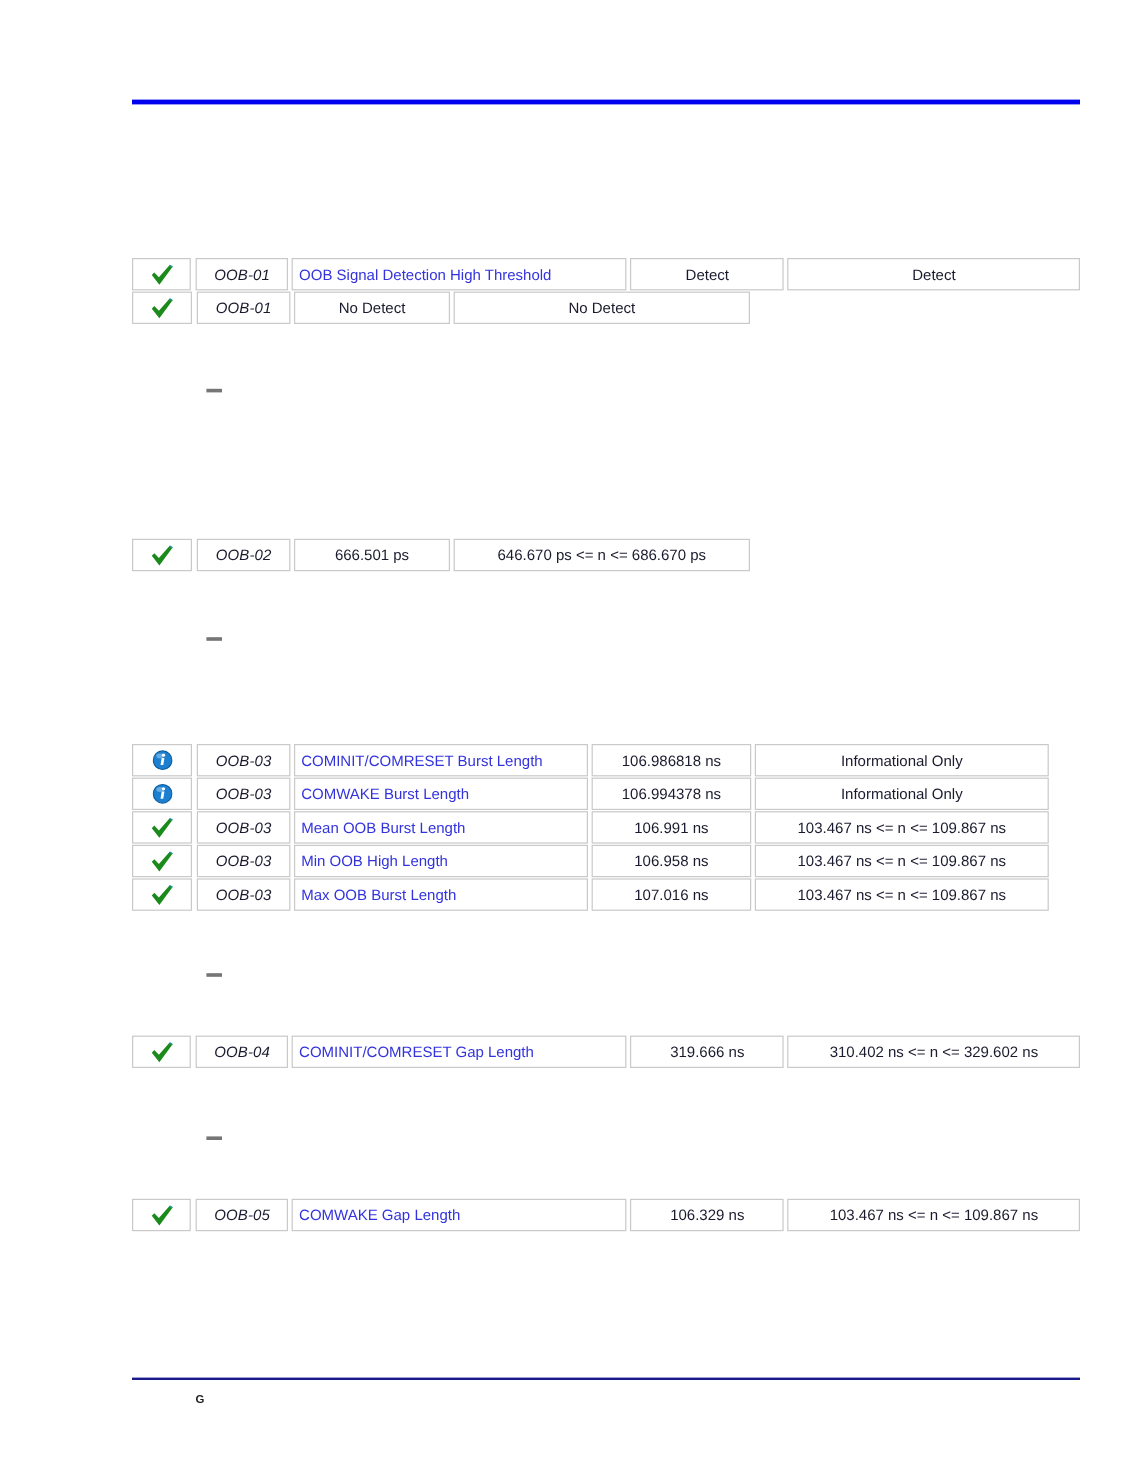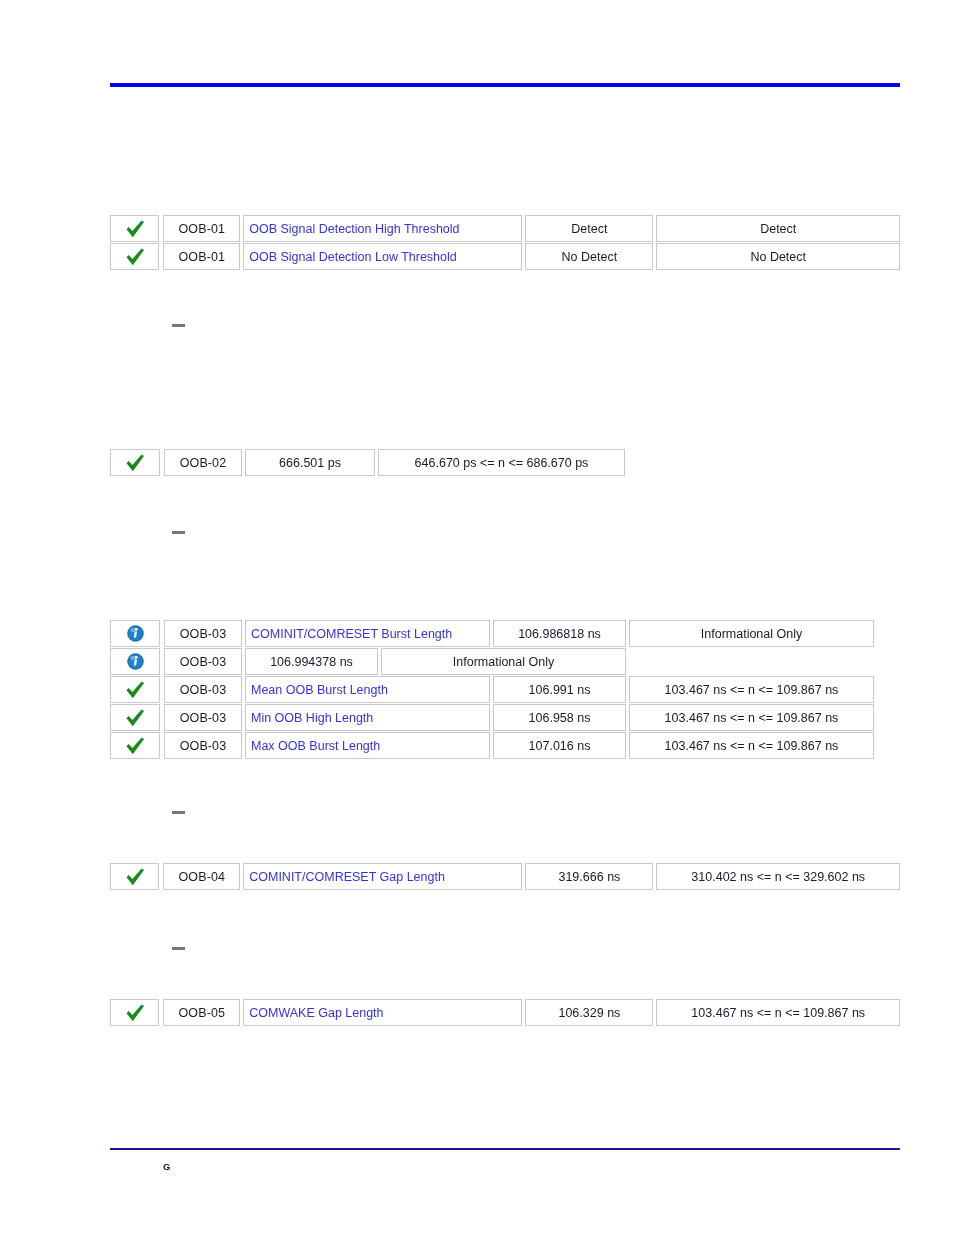--- a/index.html
+++ b/index.html
@@ -83,20 +83,21 @@
   }
   .cell.status {
     width: 50px;
     justify-content: center;
     margin-right: 4px;
   }
   .cell.testid {
     width: 78px;
     justify-content: center;
     letter-spacing: 0.1px;
+    font-style: italic;
   }
   .cell.name {
     width: 283px;
     justify-content: flex-start;
     padding-left: 5px;
   }
   .cell.value {
     width: 130px;
     justify-content: center;
   }
@@ -153,23 +154,20 @@
           <div class="cell limit">Detect</div>
         </div>
         <div class="row">
           <div class="cell status">
             <svg class="icon-check" viewBox="0 0 22 20">
               <path d="M2.5 10.2 L4.6 8.0 L8.4 12.0 L17.6 1.6 L20.0 3.0 L8.8 18.2 Z" fill="#1a8a1a"></path>
               <path d="M17.6 1.6 L20.0 3.0 L19.2 4.1 L17.2 2.6 Z" fill="#2a9ad8" opacity="0.75"></path>
             </svg>
           </div>
           <div class="cell testid">OOB-01</div>
-          <div class="cell name">
-            <a>OOB Signal Detection Low Threshold</a>
-          </div>
           <div class="cell value">No Detect</div>
           <div class="cell limit">No Detect</div>
         </div>
       </div>
       <div class="rtable" style="top: 449px;">
         <div class="row">
           <div class="cell status">
             <svg class="icon-check" viewBox="0 0 22 20">
               <path d="M2.5 10.2 L4.6 8.0 L8.4 12.0 L17.6 1.6 L20.0 3.0 L8.8 18.2 Z" fill="#1a8a1a"></path>
               <path d="M17.6 1.6 L20.0 3.0 L19.2 4.1 L17.2 2.6 Z" fill="#2a9ad8" opacity="0.75"></path>
@@ -202,20 +200,23 @@
           <div class="cell status">
             <svg class="icon-info" viewBox="0 0 18 18">
               <circle cx="9" cy="9" r="8.2" fill="#1d7fd0"></circle>
               <circle cx="9" cy="9" r="8.2" fill="none" stroke="#0d5d9e" stroke-width="1"></circle>
               <ellipse cx="6.6" cy="5.2" rx="3.2" ry="2.2" fill="#9fd2f0" opacity="0.55"></ellipse>
               <circle cx="9.8" cy="4.6" r="1.45" fill="#ffffff"></circle>
               <path d="M10.6 7.0 L8.2 7.0 L7.2 13.3 L9.6 13.3 Z" fill="#ffffff"></path>
             </svg>
           </div>
           <div class="cell testid">OOB-03</div>
+          <div class="cell name">
+            <a>COMWAKE Burst Length</a>
+          </div>
           <div class="cell value">106.994378 ns</div>
           <div class="cell limit">Informational Only</div>
         </div>
         <div class="row">
           <div class="cell status">
             <svg class="icon-check" viewBox="0 0 22 20">
               <path d="M2.5 10.2 L4.6 8.0 L8.4 12.0 L17.6 1.6 L20.0 3.0 L8.8 18.2 Z" fill="#1a8a1a"></path>
               <path d="M17.6 1.6 L20.0 3.0 L19.2 4.1 L17.2 2.6 Z" fill="#2a9ad8" opacity="0.75"></path>
             </svg>
           </div>

